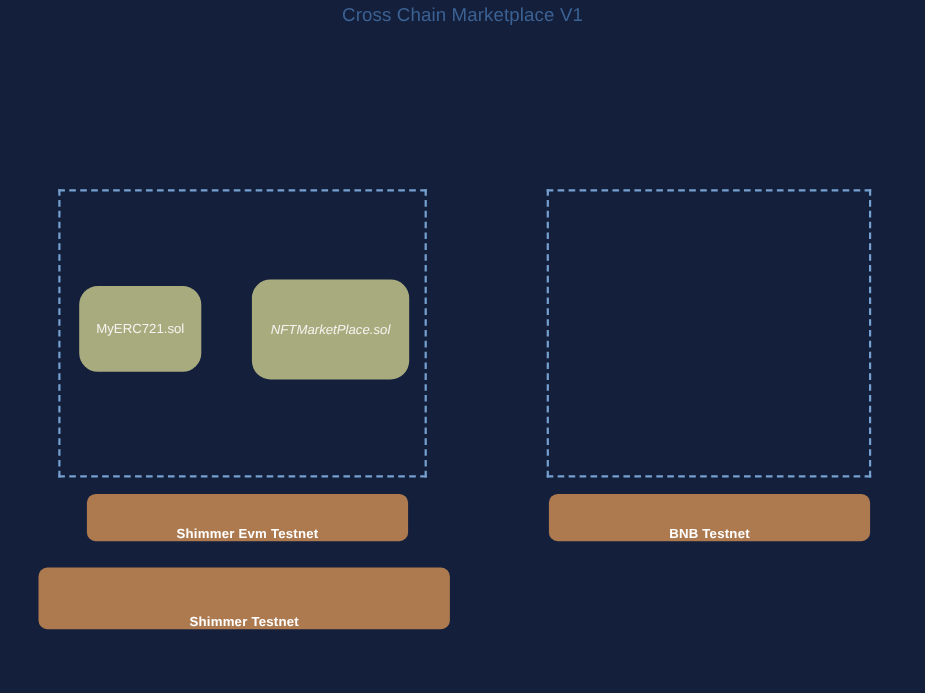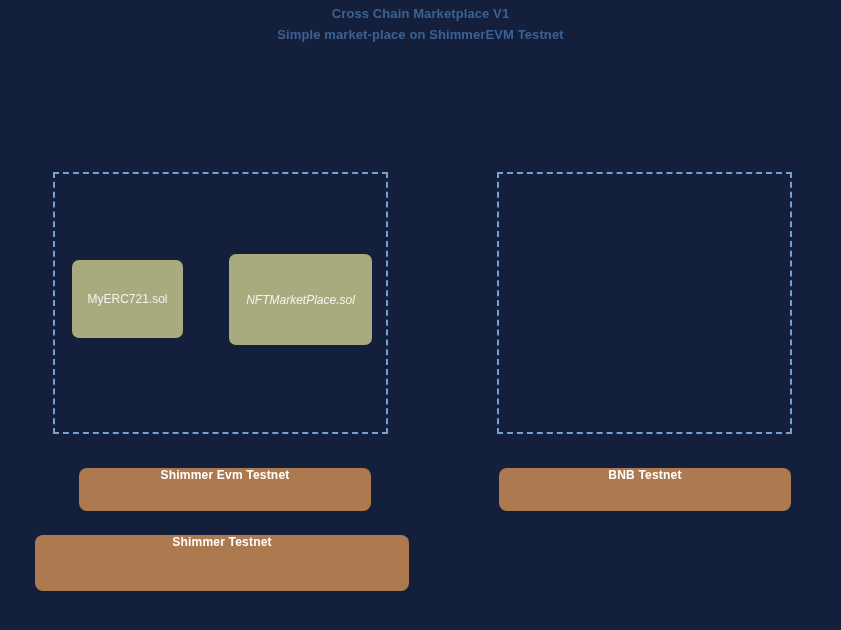--- a/index.html
+++ b/index.html
@@ -19,22 +19,22 @@
   .header {
     position: absolute;
     left: 0;
     top: 0;
     width: 841px;
     text-align: center;
     padding-top: 3px;
   }
   .header-line {
     color: #3b6293;
-    font-size: 13px;
-    font-weight: bold;
+    font-size: 17px;
+    font-weight: normal;
     line-height: 21px;
     letter-spacing: 0.1px;
     white-space: nowrap;
   }
 
   
   .canvas {
     position: absolute;
     left: 0;
     top: 0;
@@ -59,21 +59,21 @@
     left: 497px;
     top: 172px;
     width: 295px;
     height: 262px;
   }
 
   
   .contract-node {
     position: absolute;
     background: #a8ab7e;
-    border-radius: 7px;
+    border-radius: 17px;
     display: flex;
     align-items: center;
     justify-content: center;
     box-sizing: border-box;
   }
   .contract-node .node-label {
     color: #f3f4ef;
     font-size: 12px;
     line-height: 14px;
     text-align: center;
@@ -93,24 +93,23 @@
     height: 91px;
     font-style: italic;
   }
 
   
   .network-bar {
     position: absolute;
     background: #ad7a50;
     border-radius: 8px;
     display: flex;
-    align-items: flex-start;
+    align-items: flex-end;
     justify-content: center;
     box-sizing: border-box;
-    margin-top: 19px;
   }
   .network-bar .bar-label {
     color: #ffffff;
     font-size: 12px;
     font-weight: bold;
     line-height: 14px;
     text-align: center;
     white-space: nowrap;
     letter-spacing: 0.2px;
   }
@@ -131,21 +130,20 @@
     top: 516px;
     width: 374px;
     height: 56px;
   }
 </style>
 </head>
 <body>
 
 <div class="header">
   <div class="header-line">Cross Chain Marketplace V1</div>
-  <div class="header-line">Simple market-place on ShimmerEVM Testnet</div>
 </div>
 
 <div class="canvas">
 
   <div class="group-box group-left"></div>
   <div class="group-box group-right"></div>
 
   <div class="contract-node node-erc721">
     <span class="node-label">MyERC721.sol</span>
   </div>

